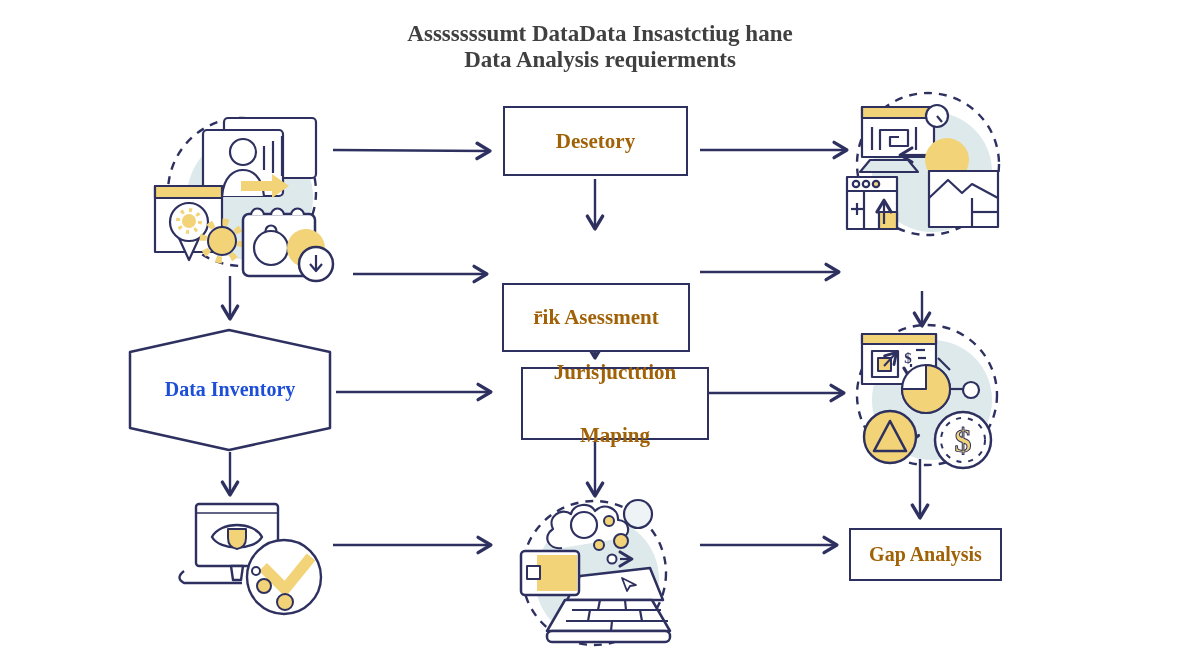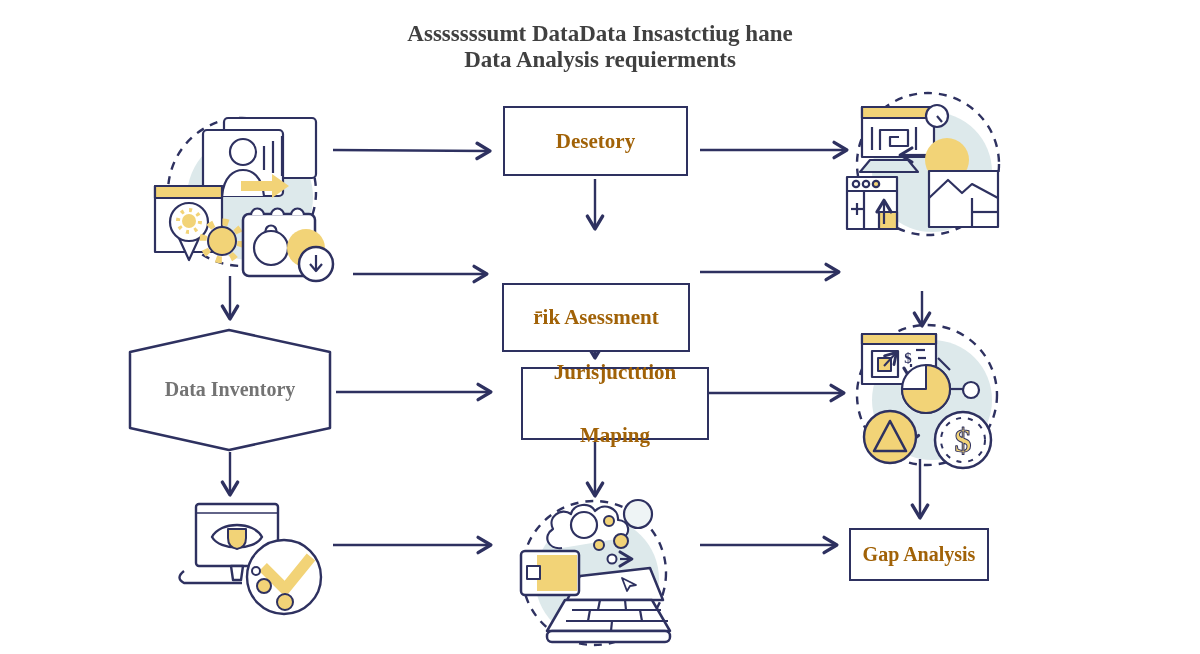--- a/index.html
+++ b/index.html
@@ -14,25 +14,25 @@
   }
   .node {
     position:absolute; display:flex; align-items:center; justify-content:center;
     flex-direction:column; text-align:center; background:#ffffff;
     border:2px solid #2e3160; font-weight:bold; color:#a16207; box-sizing:border-box;
   }
   .n-desetory { left:503px; top:106px; width:185px; height:70px; font-size:21px; }
   .n-risk     { left:502px; top:238px; width:188px; height:69px; font-size:21px;margin-top:45px; }
   .n-jur      { left:521px; top:367px; width:188px; height:73px; font-size:21px; line-height:24px;gap:39px; }
   .n-gap1     { left:850px; top:244px; width:152px; height:45px; font-size:19px; }
-  .n-gap2     { left:849px; top:528px; width:140px; height:53px; font-size:20px; }
+  .n-gap2     { left:849px; top:528px; width:153px; height:53px; font-size:20px; }
   .hexlabel {
     position:absolute; left:135px; top:362px; width:190px; height:55px;
     display:flex; align-items:center; justify-content:center;
-    font-weight:bold; font-size:20px; color:#737373;
+    font-weight:bold; font-size:20px; color:#1d4ed8;
   }
 </style>
 </head>
 <body>
 
 <div class="canvas">
 
   <svg class="layer" width="1200" height="654" viewBox="0 0 1200 654">
     <defs>
       <marker id="ah" viewBox="0 0 12 12" refX="9.5" refY="6" markerWidth="8.5" markerHeight="8.5" orient="auto">

